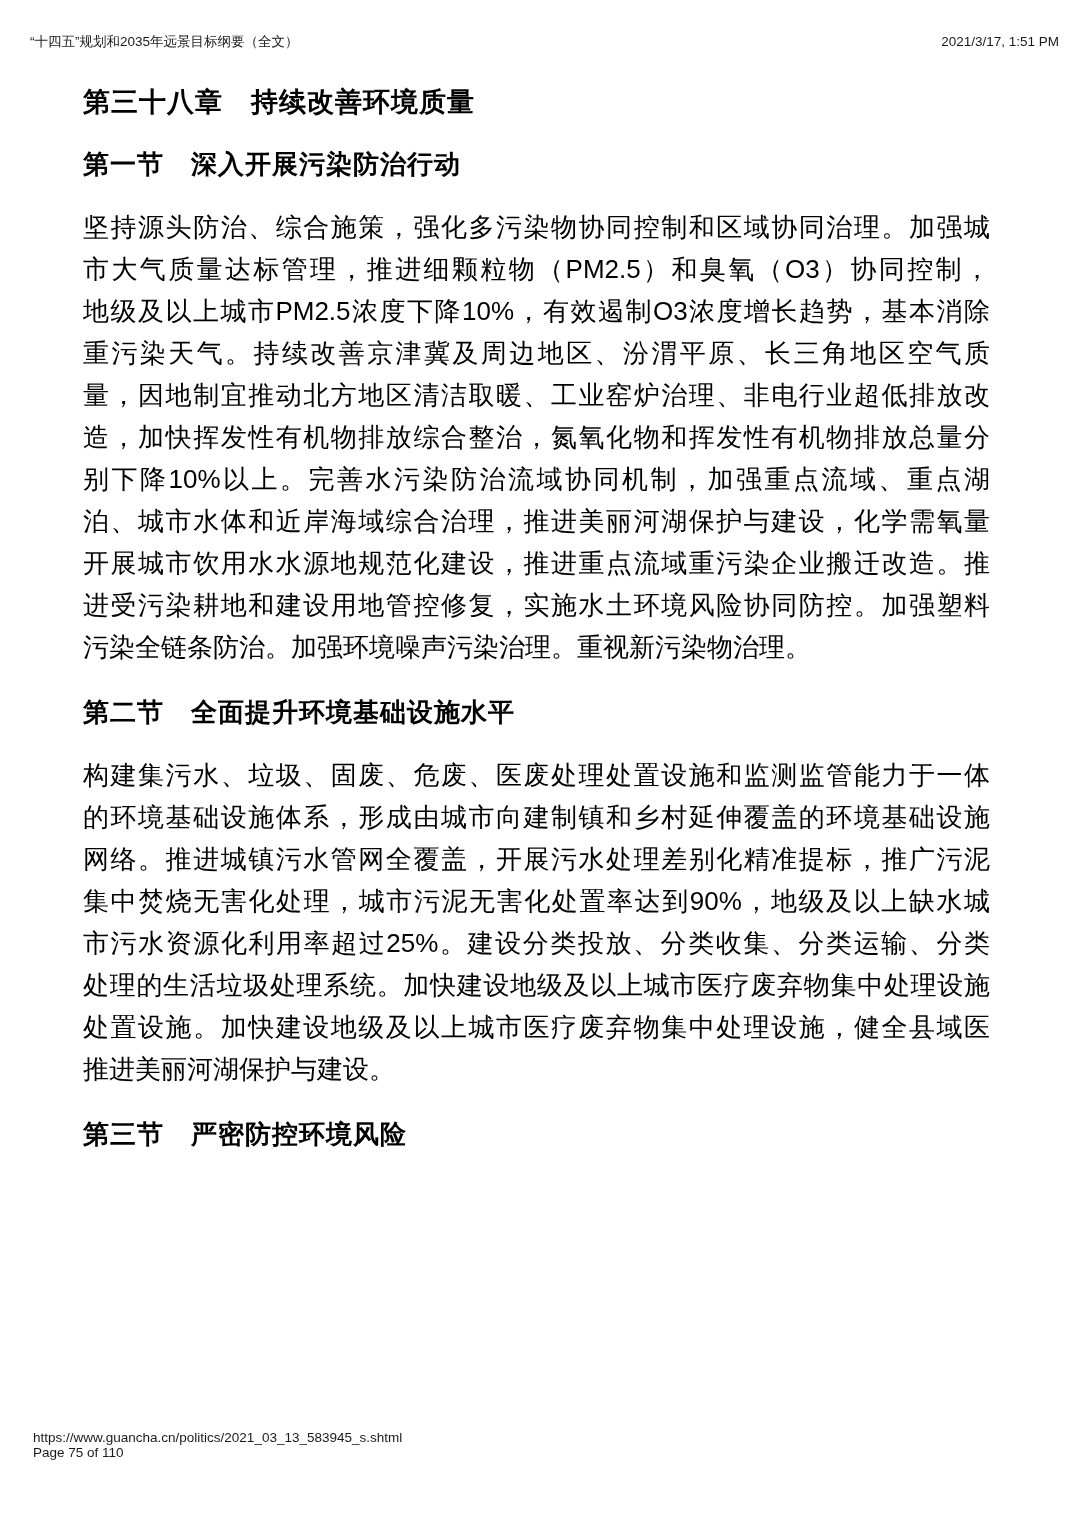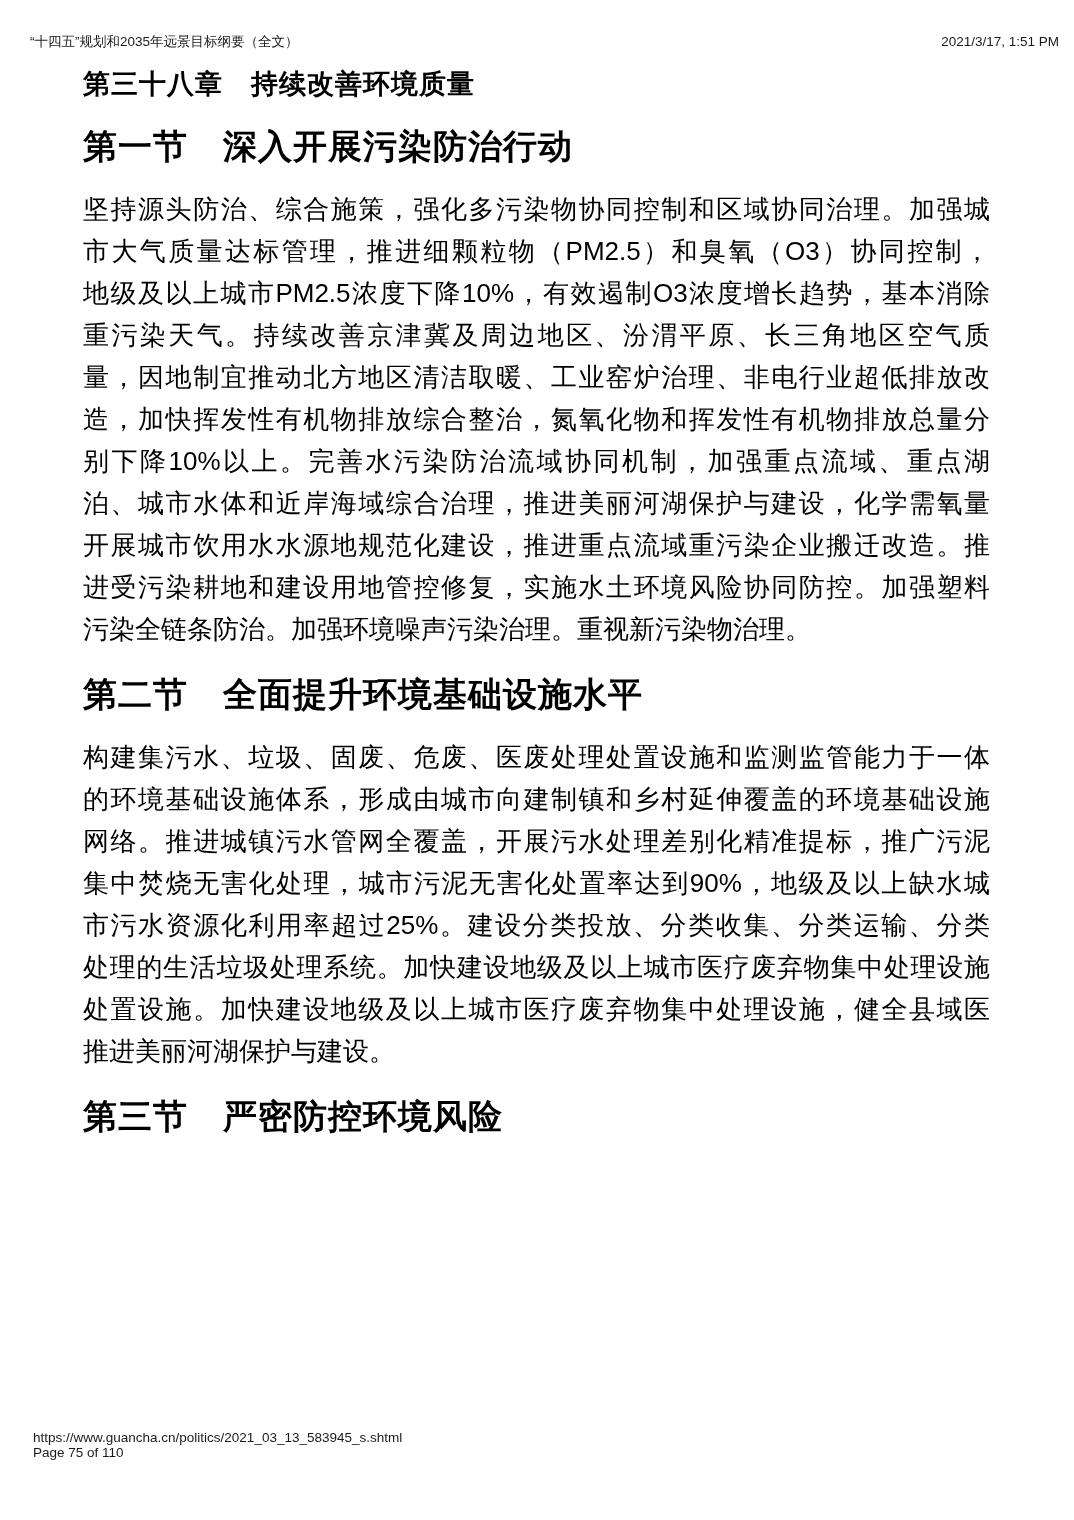--- a/index.html
+++ b/index.html
@@ -36,32 +36,32 @@
     display: flex;
     justify-content: space-between;
     align-items: baseline;
     font-size: 13.5px;
     color: #1a1a1a;
     flex-direction: column;
   }
   .content {
     position: absolute;
     left: 83px;
-    top: 66px;
+    top: 84px;
     width: 907px;
   }
   .chapter-title {
     font-size: 27px;
     font-weight: bold;
     line-height: 36px;
     margin: 0 0 26px 0;
     letter-spacing: 1px;
   }
   .section-title {
-    font-size: 34px;
+    font-size: 26px;
     font-weight: bold;
     line-height: 36px;
     margin: 26px 0 24px 0;
     letter-spacing: 1px;
   }
   .para {
     margin: 0;
   }
   .line {
     font-size: 26px;

